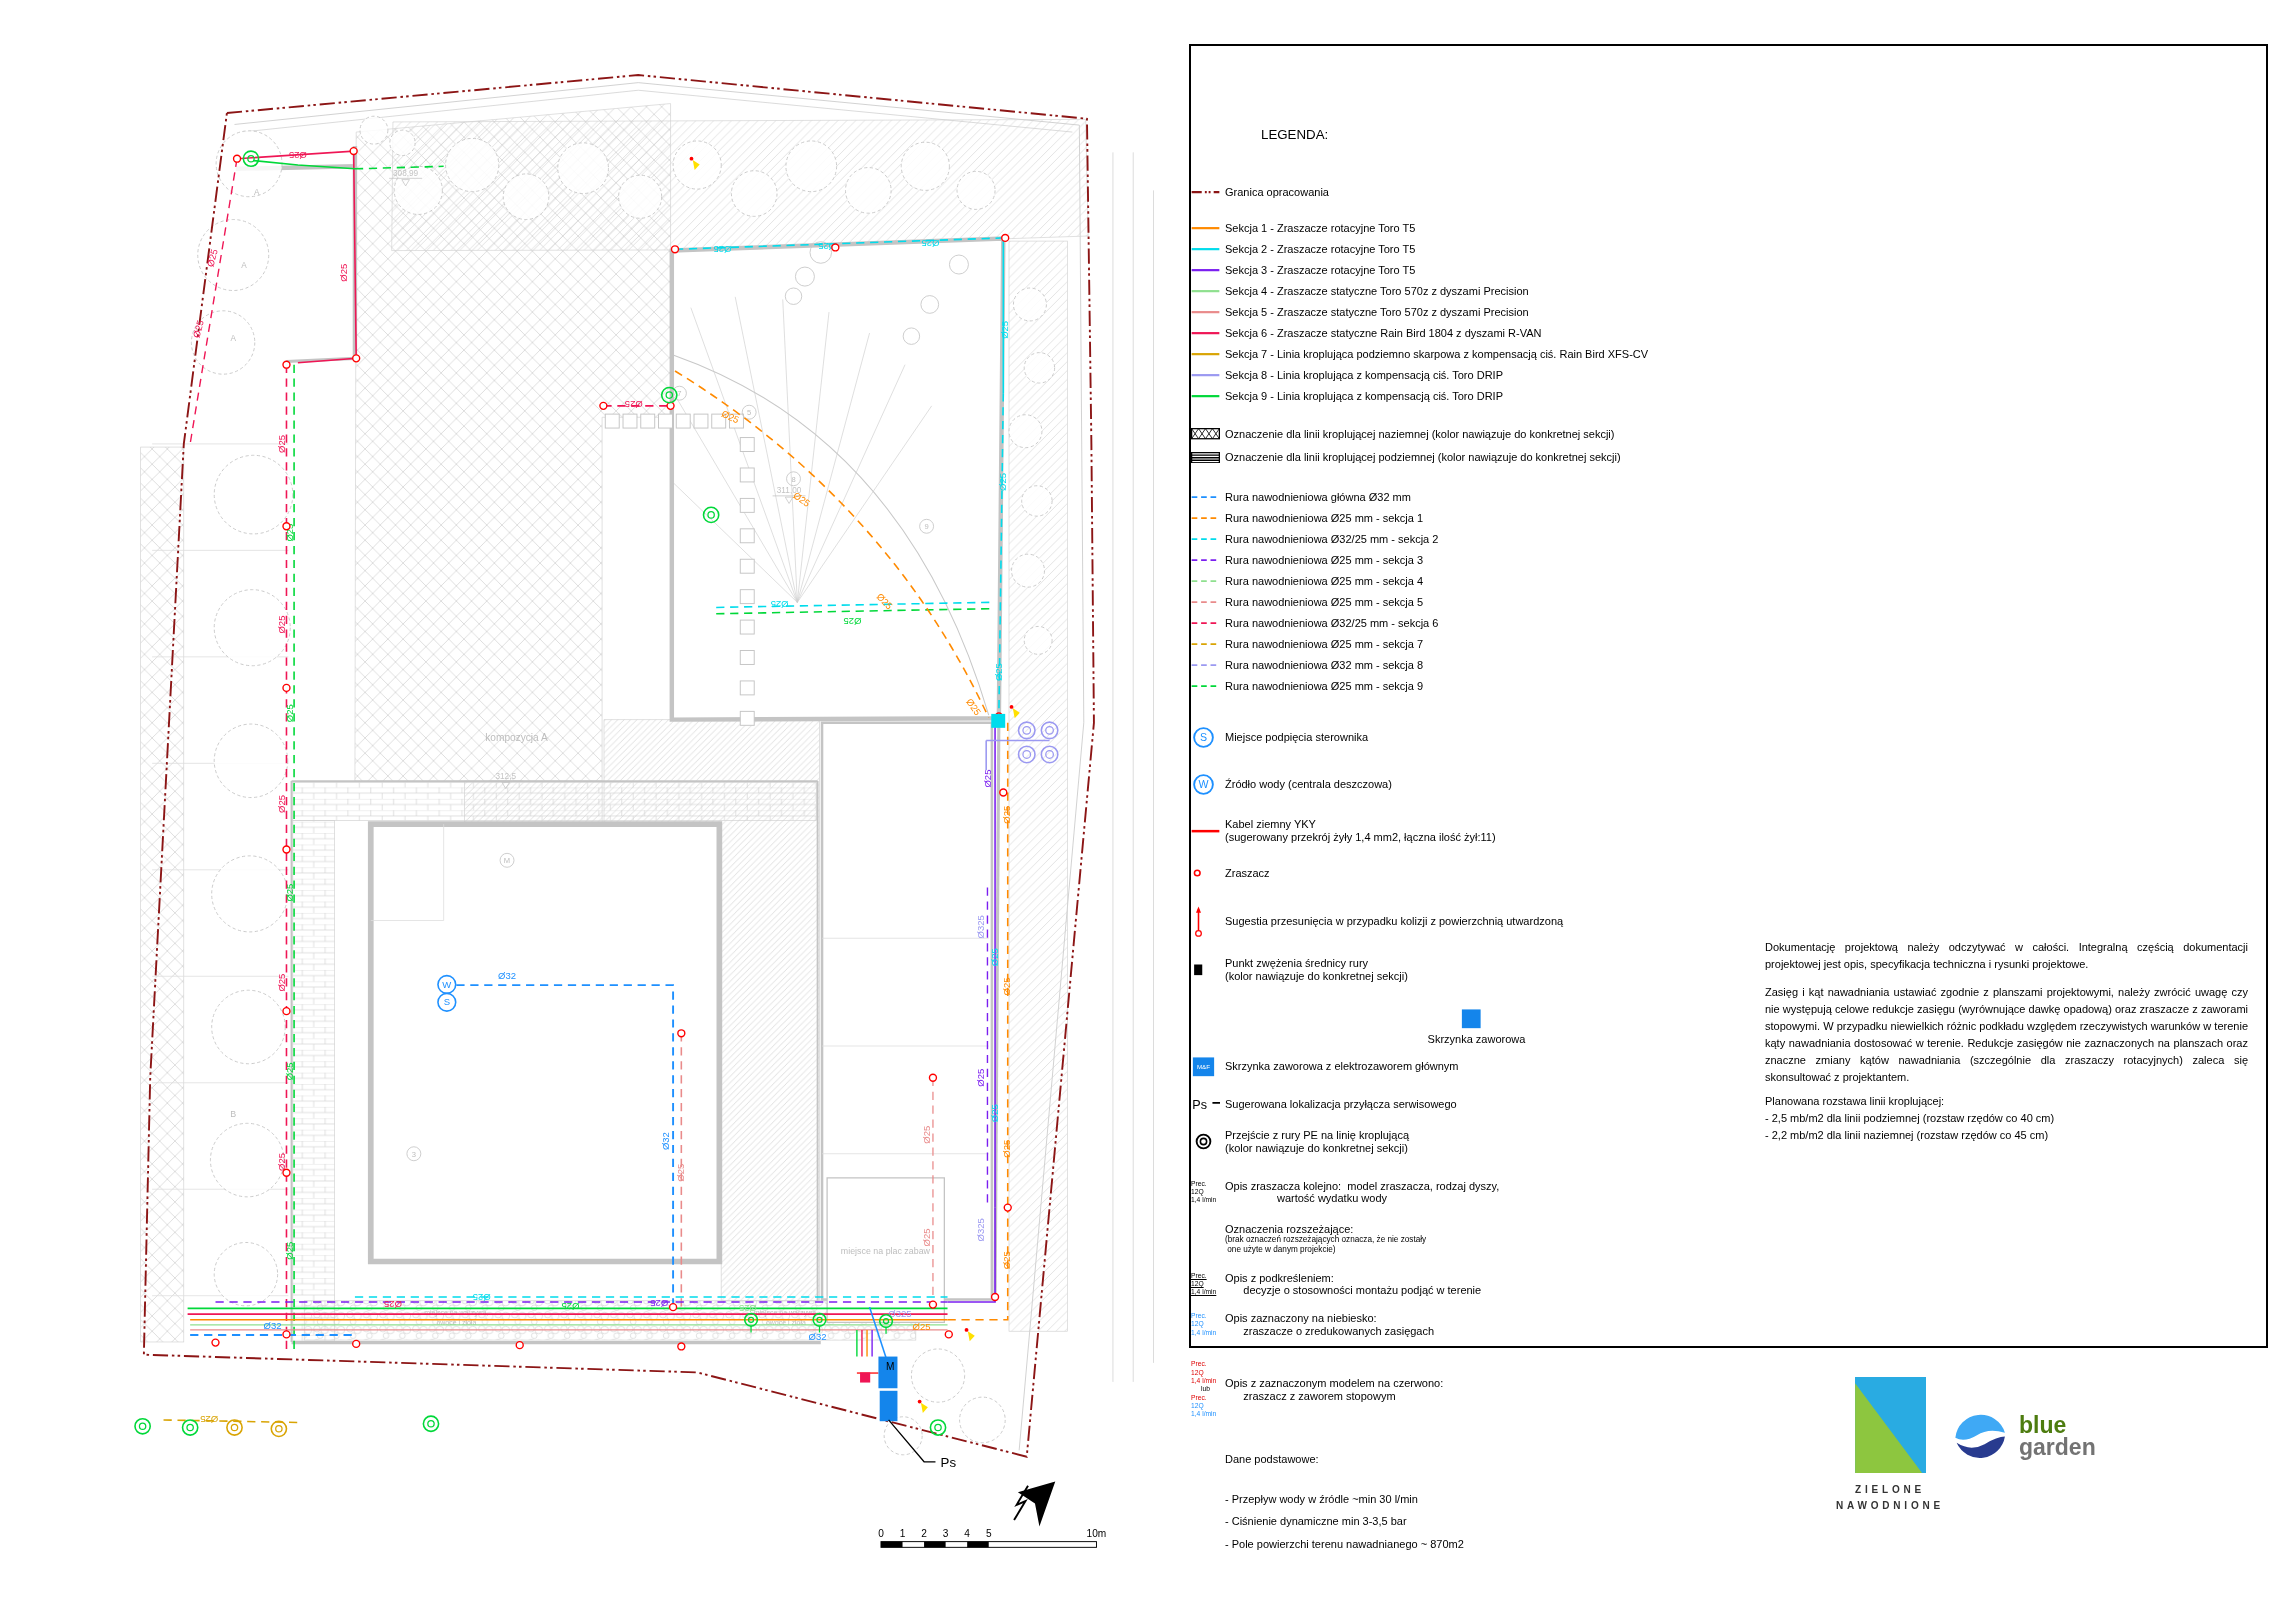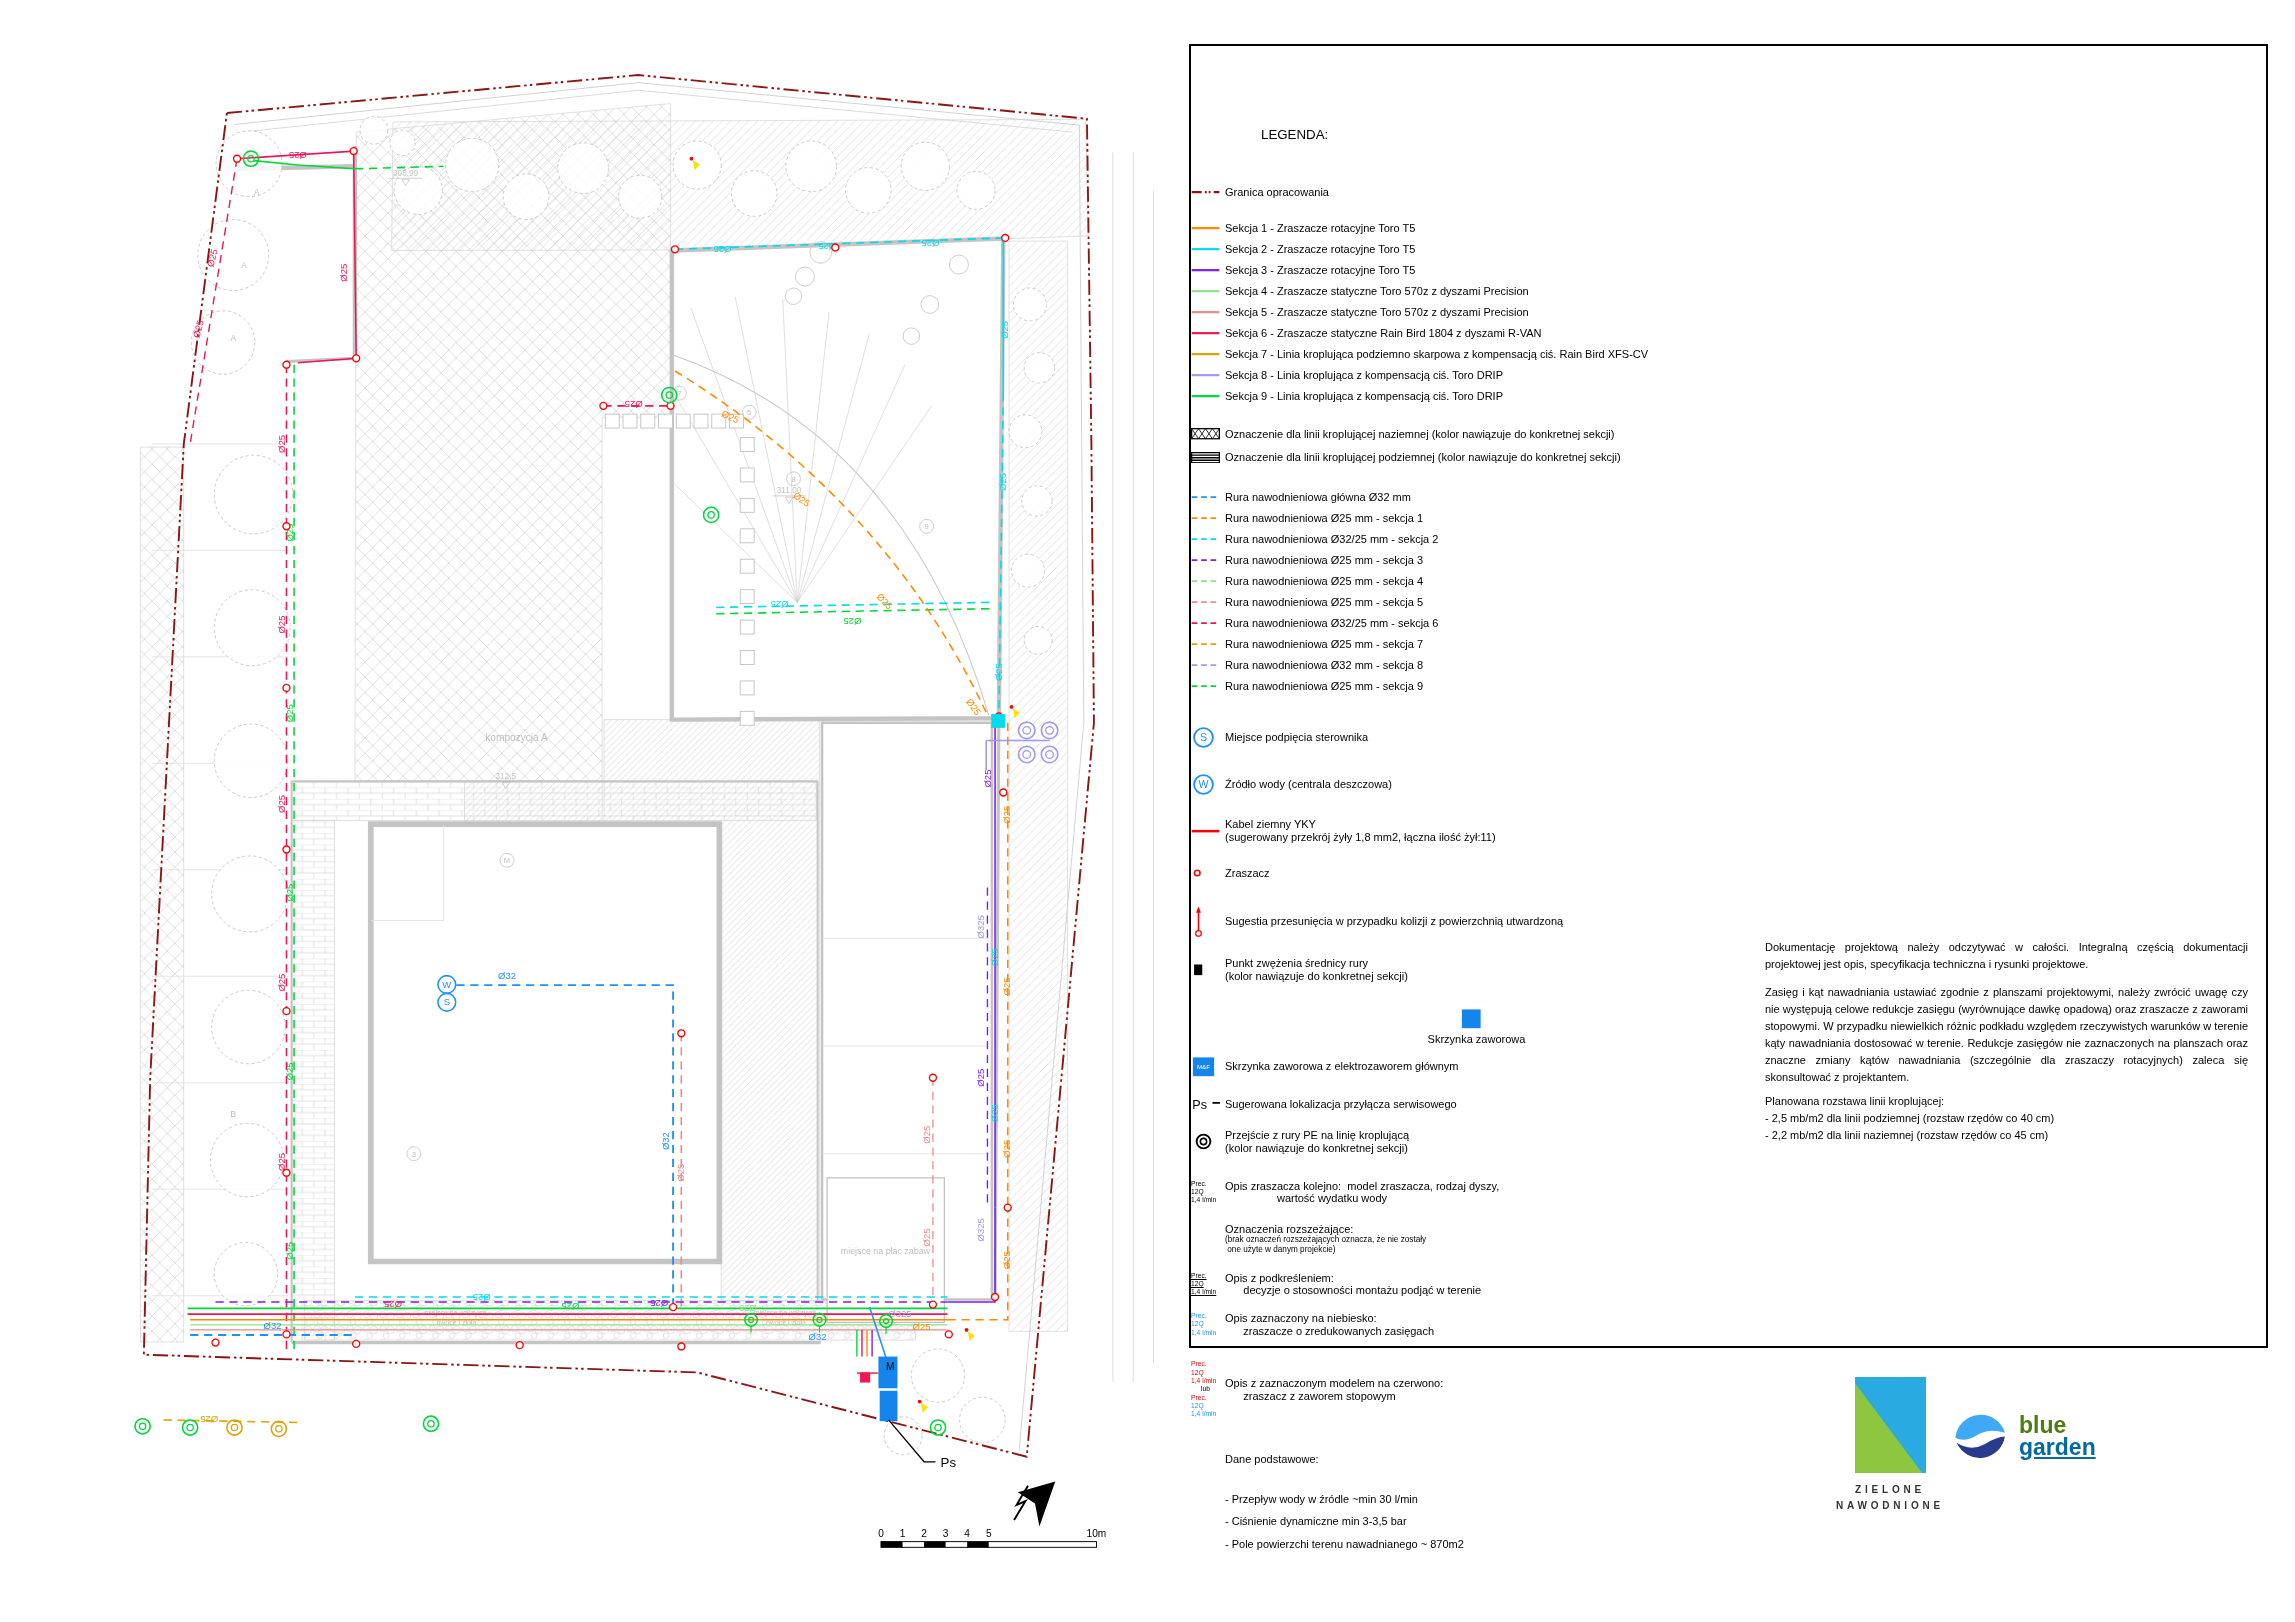--- a/index.html
+++ b/index.html
@@ -30,21 +30,21 @@
   .noj{text-align:left;}
   
   #logo-zielone{position:absolute;left:642px;top:1331px;width:114px;text-align:center;}
   #zn-square{width:71px;height:96px;margin:0 auto;position:relative;background:#29ABE2;}
   #zn-square .tri{position:absolute;left:0;top:0;width:100%;height:100%;}
   #zn-caption{margin-top:9px;font-size:10px;font-weight:700;letter-spacing:3.8px;color:#333;line-height:1.55;}
   #logo-bg{position:absolute;left:758px;top:1360px;display:flex;align-items:center;}
   #bg-glyph{width:61px;height:61px;margin-right:9px;}
   #bg-text{font-weight:700;line-height:0.95;font-size:23px;}
   #bg-text .l1{color:#4d7c0f;}
-  #bg-text .l2{color:#0369a1;text-decoration:underline;}
+  #bg-text .l2{color:#737373;}
 </style>
 </head>
 <body>
 <div id="root">
 
 <svg id="plan-svg" width="1189" height="1623" viewBox="0 0 1876 2560">
   <defs>
     <pattern id="pat-diamond" width="24" height="24" patternUnits="userSpaceOnUse">
       <path d="M0,12 L12,0 L24,12 L12,24 Z" fill="none" stroke="#CBCBCB" stroke-width="1"></path>
     </pattern>
@@ -591,21 +591,21 @@
           </span>
         </div>
         <div class="lrow" style="margin-top: 21.6px;">
           <span class="sw">
             <svg width="29" height="6.3" viewBox="0 0 46 10">
               <line x1="1" y1="5" x2="45" y2="5" stroke="#FF0000" stroke-width="4"></line>
             </svg>
           </span>
           <span class="two">
             <span class="lbl" style="white-space:pre">Kabel ziemny YKY</span>
-            <span class="lbl" style="white-space:pre">(sugerowany przekrój żyły 1,8 mm2, łączna ilość żył:11)</span>
+            <span class="lbl" style="white-space:pre">(sugerowany przekrój żyły 1,4 mm2, łączna ilość żył:11)</span>
           </span>
         </div>
         <div class="lrow" style="margin-top: 19px;">
           <span class="sw">
             <svg width="25" height="10" viewBox="0 0 40 16">
               <circle cx="10" cy="8" r="4.5" fill="none" stroke="#FF0000" stroke-width="2.5"></circle>
             </svg>
           </span>
           <span class="two">
             <span class="lbl" style="white-space:pre">Zraszacz</span>

